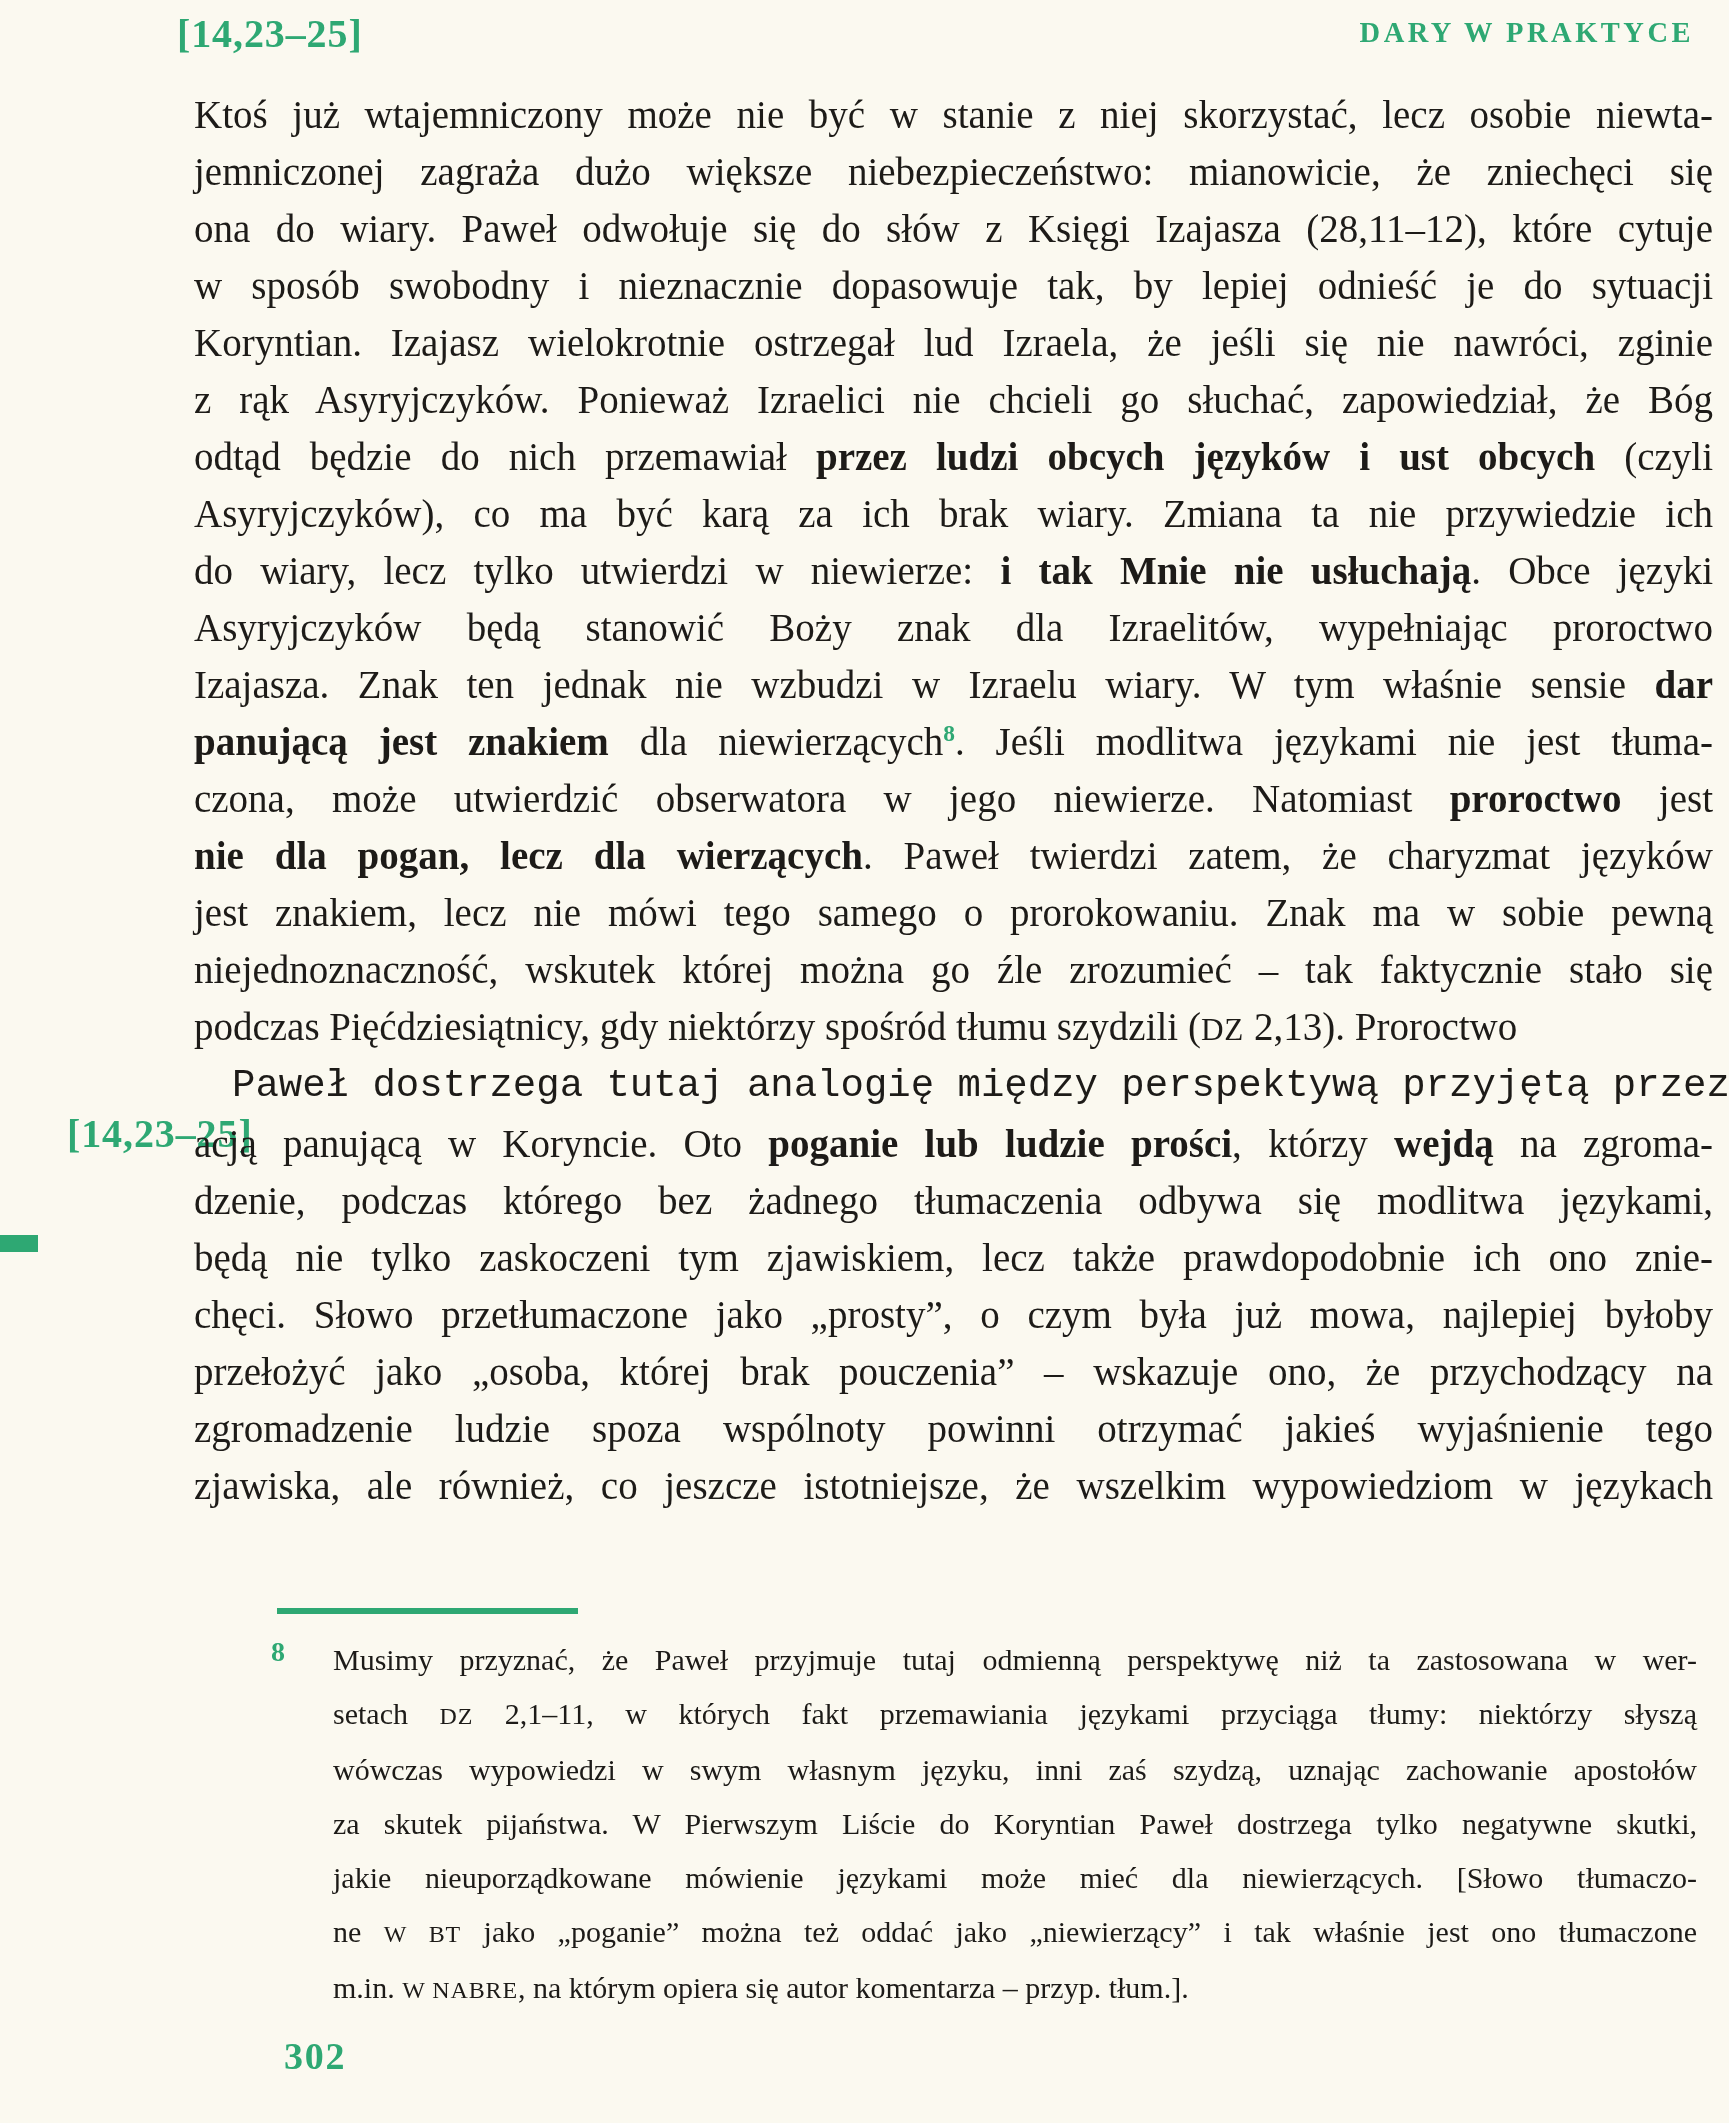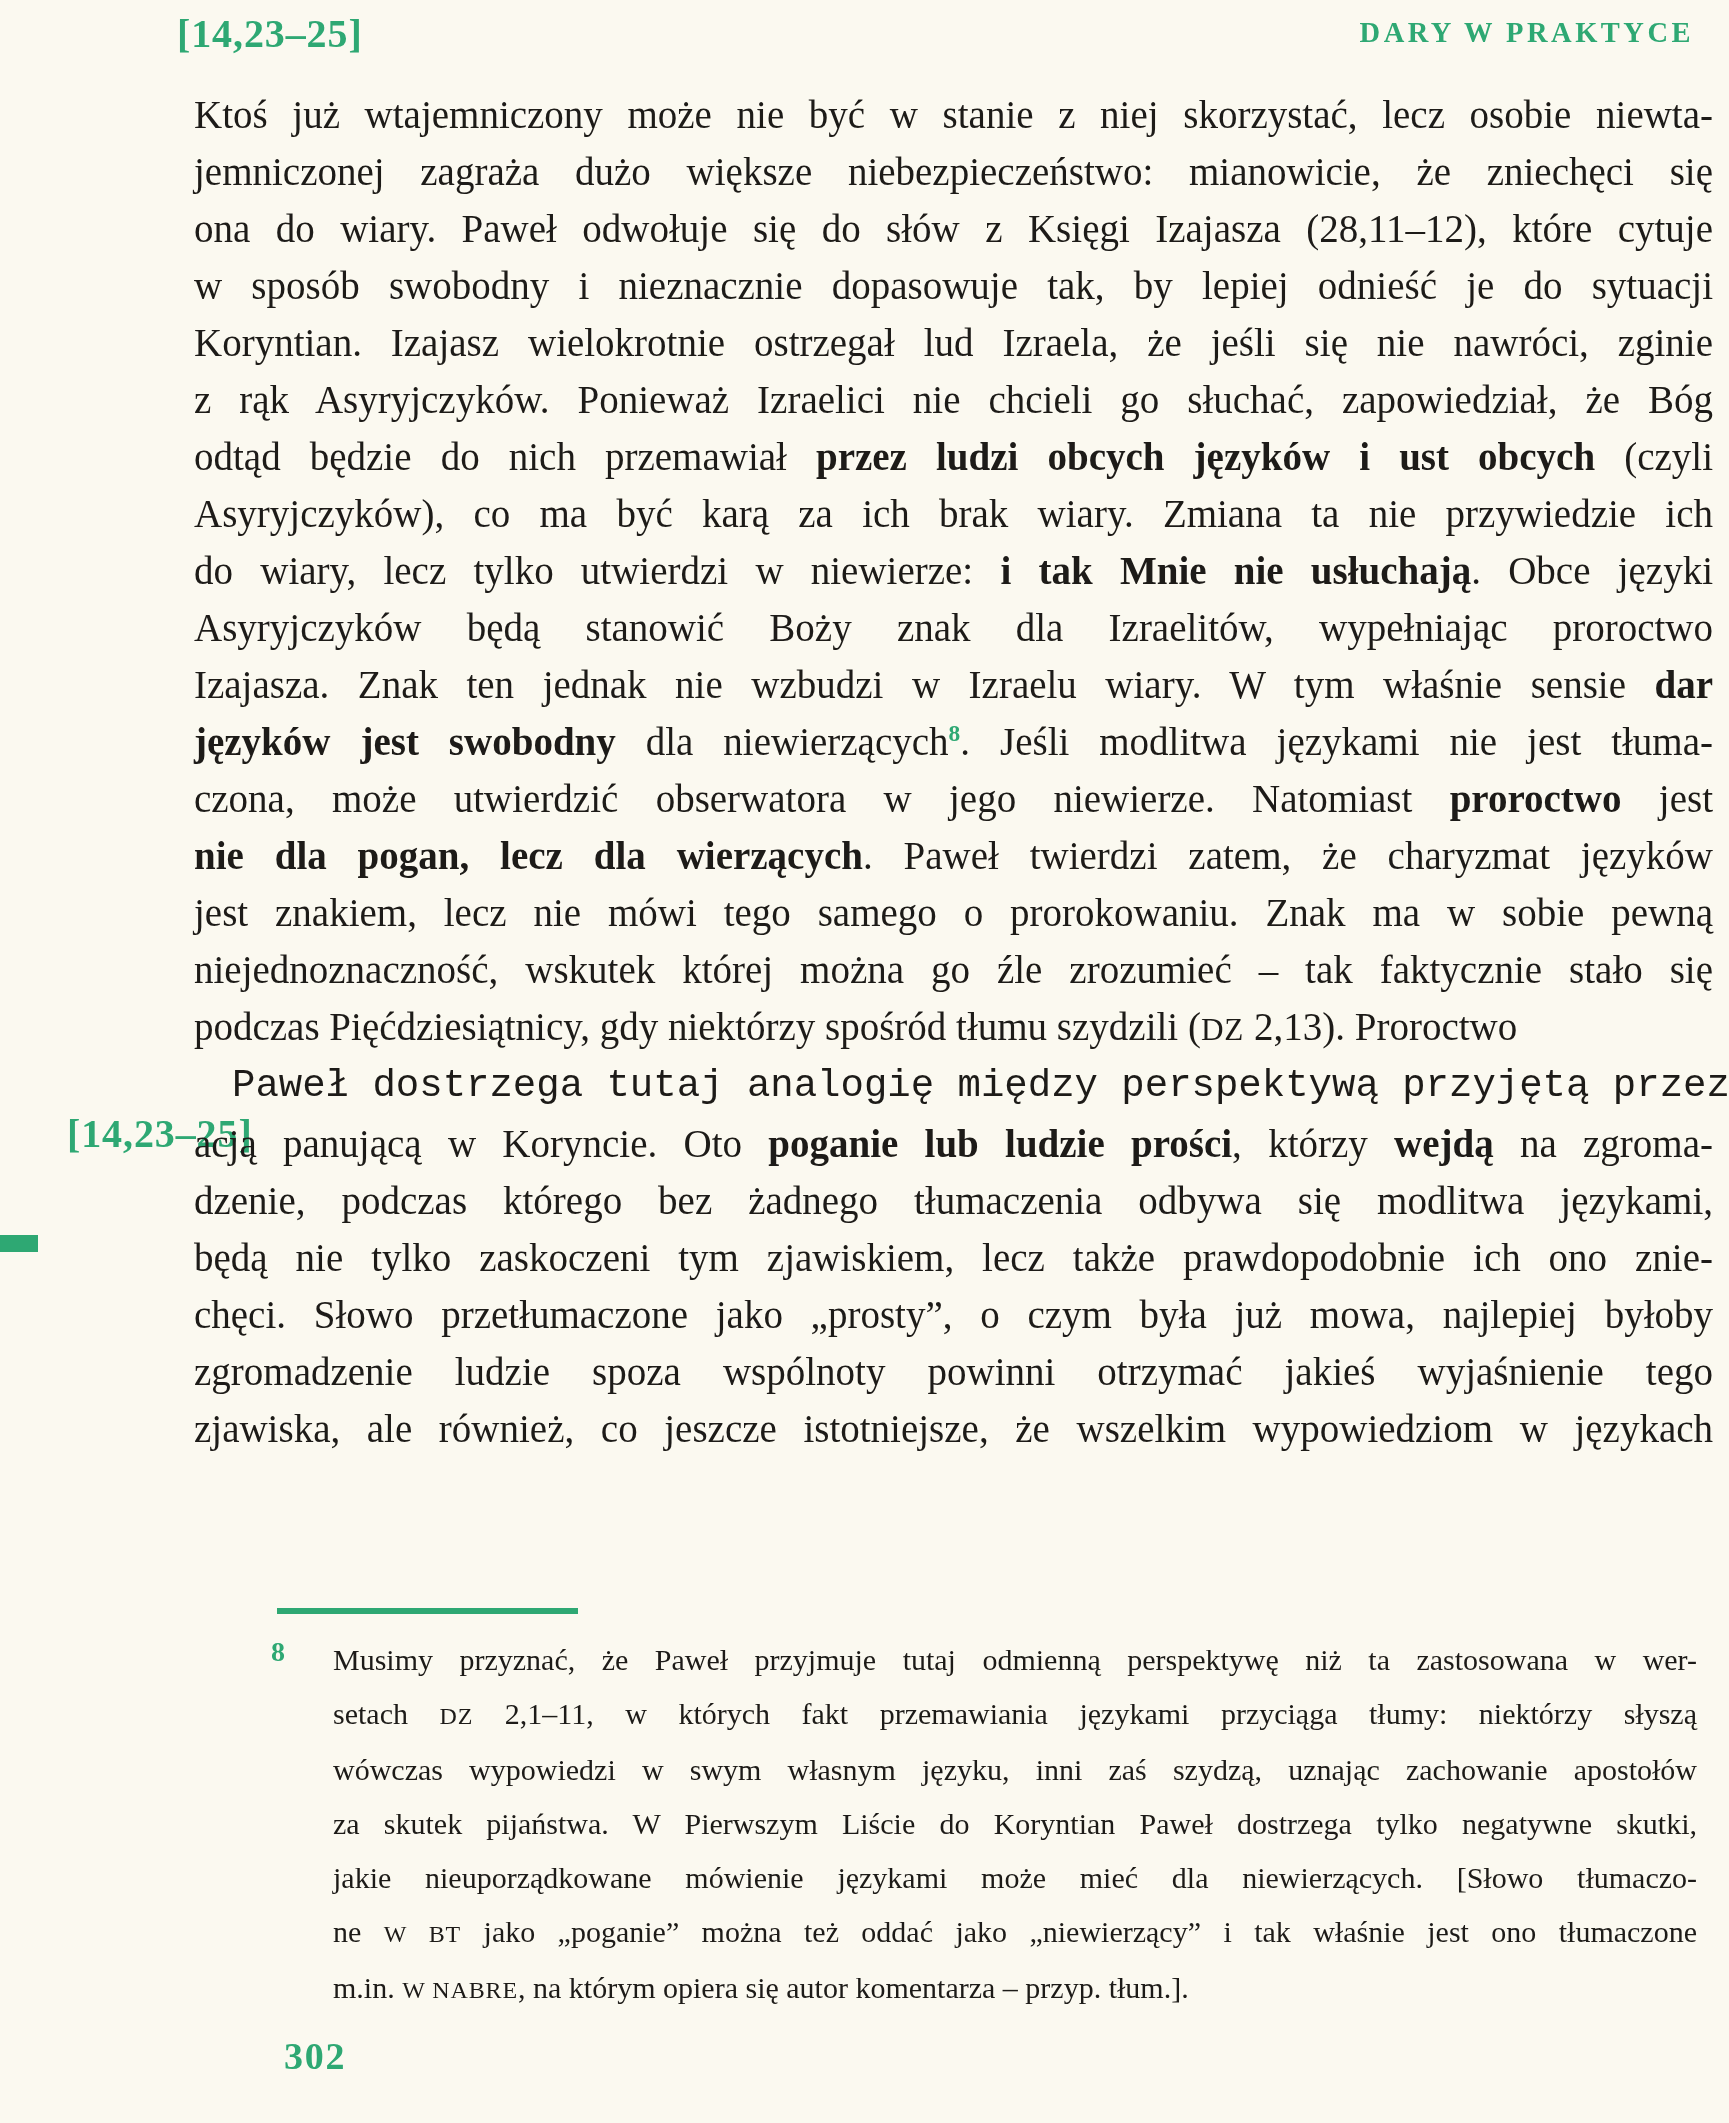--- a/index.html
+++ b/index.html
@@ -119,33 +119,34 @@
         <div class="line"><span>jemniczonej zagraża dużo większe niebezpieczeństwo: mianowicie, że zniechęci się</span></div>
         <div class="line"><span>ona do wiary. Paweł odwołuje się do słów z Księgi Izajasza (28,11–12), które cytuje</span></div>
         <div class="line"><span>w sposób swobodny i nieznacznie dopasowuje tak, by lepiej odnieść je do sytuacji</span></div>
         <div class="line"><span>Koryntian. Izajasz wielokrotnie ostrzegał lud Izraela, że jeśli się nie nawróci, zginie</span></div>
         <div class="line"><span>z rąk Asyryjczyków. Ponieważ Izraelici nie chcieli go słuchać, zapowiedział, że Bóg</span></div>
         <div class="line"><span>odtąd będzie do nich przemawiał </span><span class="seg-b">przez ludzi obcych języków i ust obcych</span><span> (czyli</span></div>
         <div class="line"><span>Asyryjczyków), co ma być karą za ich brak wiary. Zmiana ta nie przywiedzie ich</span></div>
         <div class="line"><span>do wiary, lecz tylko utwierdzi w niewierze: </span><span class="seg-b">i tak Mnie nie usłuchają</span><span>. Obce języki</span></div>
         <div class="line"><span>Asyryjczyków będą stanowić Boży znak dla Izraelitów, wypełniając proroctwo</span></div>
         <div class="line"><span>Izajasza. Znak ten jednak nie wzbudzi w Izraelu wiary. W tym właśnie sensie </span><span class="seg-b">dar</span></div>
-        <div class="line"><span class="seg-b">języków jest swobodny</span><span> dla niewierzących</span><span class="seg-supg">8</span><span>. Jeśli modlitwa językami nie jest tłuma-</span></div>
+        <div class="line"><span class="seg-b">panującą jest znakiem</span><span> dla niewierzących</span><span class="seg-supg">8</span><span>. Jeśli modlitwa językami nie jest tłuma-</span></div>
         <div class="line"><span>czona, może utwierdzić obserwatora w jego niewierze. Natomiast </span><span class="seg-b">proroctwo</span><span> jest</span></div>
         <div class="line"><span class="seg-b">nie dla pogan, lecz dla wierzących</span><span>. Paweł twierdzi zatem, że charyzmat języków</span></div>
         <div class="line"><span>jest znakiem, lecz nie mówi tego samego o prorokowaniu. Znak ma w sobie pewną</span></div>
         <div class="line"><span>niejednoznaczność, wskutek której można go źle zrozumieć – tak faktycznie stało się</span></div>
         <div class="line"><span>podczas Pięćdziesiątnicy, gdy niektórzy spośród tłumu szydzili (</span><span class="seg-sc">DZ</span><span> 2,13). Proroctwo</span></div>
       </div>
     <div class="para indent-first">
         <div class="line"><span>Paweł dostrzega tutaj analogię między perspektywą przyjętą przez Izajasza a sytu-</span></div>
         <div class="line"><span>acją panującą w Koryncie. Oto </span><span class="seg-b">poganie lub ludzie prości</span><span>, którzy </span><span class="seg-b">wejdą</span><span> na zgroma-</span></div>
         <div class="line"><span>dzenie, podczas którego bez żadnego tłumaczenia odbywa się modlitwa językami,</span></div>
         <div class="line"><span>będą nie tylko zaskoczeni tym zjawiskiem, lecz także prawdopodobnie ich ono znie-</span></div>
         <div class="line"><span>chęci. Słowo przetłumaczone jako „prosty”, o czym była już mowa, najlepiej byłoby</span></div>
+        <div class="line"><span>przełożyć jako „osoba, której brak pouczenia” – wskazuje ono, że przychodzący na</span></div>
         <div class="line"><span>zgromadzenie ludzie spoza wspólnoty powinni otrzymać jakieś wyjaśnienie tego</span></div>
         <div class="line"><span>zjawiska, ale również, co jeszcze istotniejsze, że wszelkim wypowiedziom w językach</span></div>
       </div>
   </div>
 
   <div class="footnote-rule"></div>
 
   <div class="footnote-number">8</div>
 
   <div class="footnote-body para end-short">

